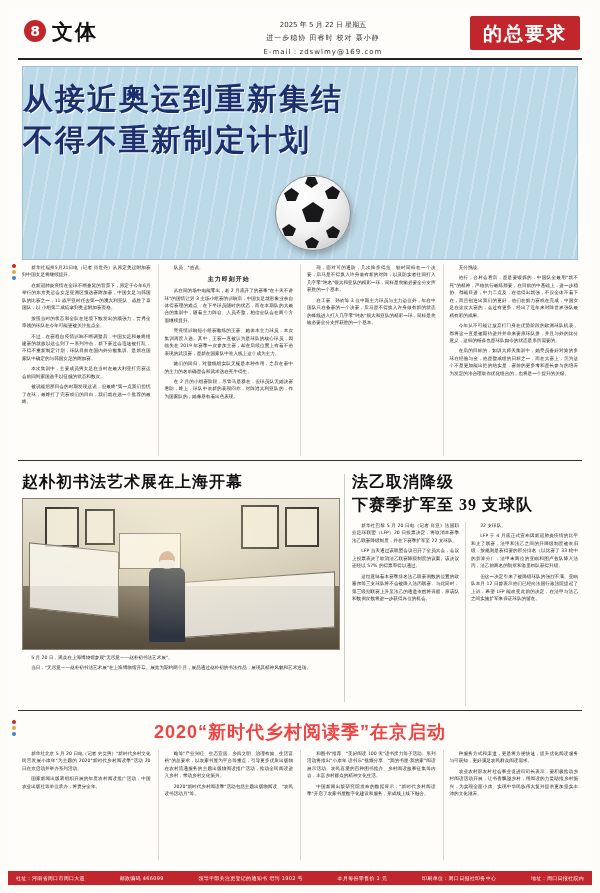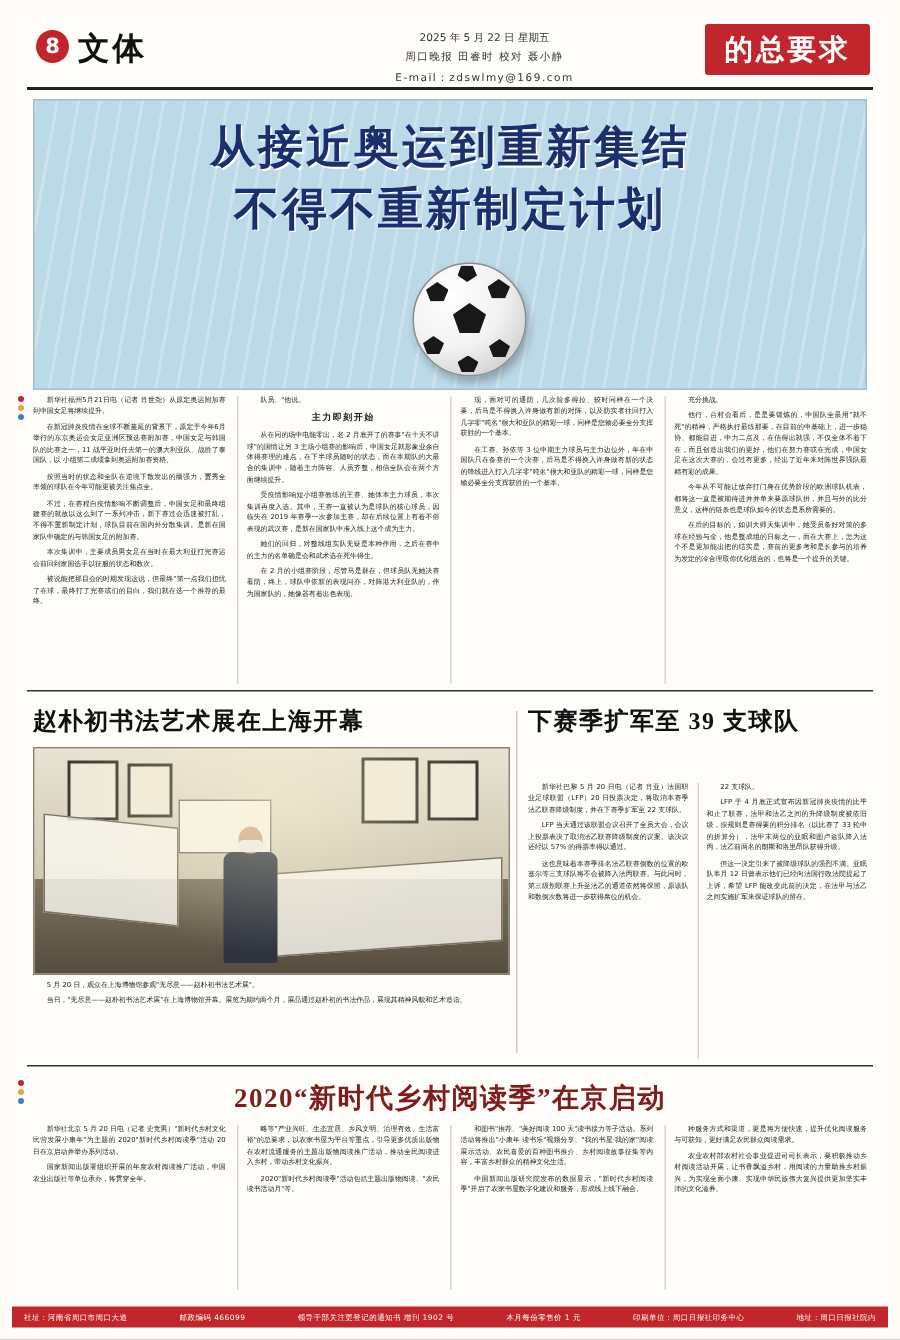--- a/index.html
+++ b/index.html
@@ -104,21 +104,21 @@
   .headline-deco {
     position: absolute;
     inset: 0;
     background:
       repeating-linear-gradient(100deg, rgba(255,255,255,0.45) 0 2px, rgba(255,255,255,0) 2px 14px);
     opacity: .55;
   }
   .headline-text {
     position: absolute;
     left: 0; right: 0; top: 12px;
-    text-align: center;
+    text-align: left;
     color: #1b2f6d;
     font-weight: bold;
     font-size: 30px;
     line-height: 1.35;
     letter-spacing: 2px;
     text-shadow: 1px 1px 0 #fff;
     font-family: "DejaVu Sans", sans-serif;
   }
   .ball {
     position: absolute;
@@ -278,23 +278,23 @@
   .bottom {
     position: absolute;
     left: 14px; top: 712px; right: 14px;
     height: 140px;
   }
   .bottom-head {
     text-align: center;
     font-size: 18px;
     font-weight: bold;
     letter-spacing: 1px;
-    color: #7f1d1d;
+    color: #ef4444;
     margin-bottom: 6px;
-    font-family: Liberation Serif, serif;
+    font-family: Liberation Sans, sans-serif;
   }
   .bottom-cols {
     position: absolute;
     left: 0; right: 0; top: 30px; bottom: 0;
     display: flex;
     gap: 7px;
   }
   .bottom-cols .col + .col { border-left: 1px solid #d8d5cc; padding-left: 6px; }
 
   
@@ -318,21 +318,21 @@
 <body>
 
 <div class="page">
   <div class="paper-inner">
 
     <div class="masthead">
       <div class="page-num-badge">8</div>
       <div class="section-title">文体</div>
       <div class="masthead-center">
         <div>2025 年 5 月 22 日  星期五</div>
-        <div class="line2">周口晚报 田睿时  校对 聂小静</div>
+        <div class="line2">进一步稳协 田睿时  校对 聂小静</div>
         <div class="line2">E-mail：zdswlmy@169.com</div>
       </div>
       <div class="masthead-logo">的总要求</div>
     </div>
     <div class="rule-thick" style="top:50px;"></div>
 
     <div class="headline-box">
       <div class="headline-deco"></div>
       <div class="headline-text">
         <div>从接近奥运到重新集结</div>
@@ -409,20 +409,21 @@
         <div class="caption">
           <p>5 月 20 日，观众在上海博物馆参观"无尽意——赵朴初书法艺术展"。</p>
           <p>当日，"无尽意——赵朴初书法艺术展"在上海博物馆开幕。展览为期约两个月，展品通过赵朴初的书法作品，展现其精神风貌和艺术造诣。</p>
         </div>
       </div>
 
       <div class="mid-divider"></div>
 
       <div class="mid-right">
         <div class="mid-head">
+          <div>法乙取消降级</div>
           <div>下赛季扩军至 39 支球队</div>
         </div>
         <div class="mid-right-cols">
           <div class="col">
             <p>新华社巴黎 5 月 20 日电（记者 肖亚）法国职业足球联盟（LFP）20 日投票决定，将取消本赛季法乙联赛降级制度，并在下赛季扩军至 22 支球队。</p>
             <p>LFP 当天通过该联盟会议召开了全员大会，会议上投票表决了取消法乙联赛降级制度的议案。该决议还经以 57% 的得票率得以通过。</p>
             <p>这也意味着本赛季排名法乙联赛倒数的位置的欧塞尔等三支球队将不会被降入法丙联赛。与此同时，第三级别联赛上升至法乙的通道依然将保留，原该队和数倒次数将进一步获得席位的机会。</p>
             <p></p>
           </div>
           <div class="col">

